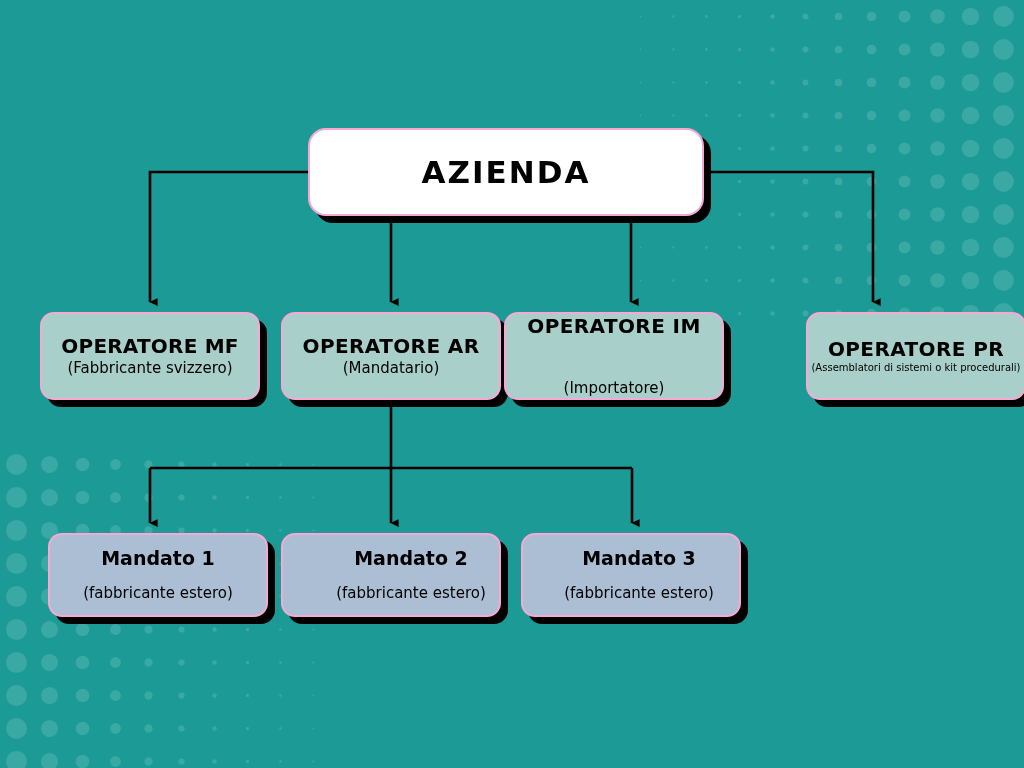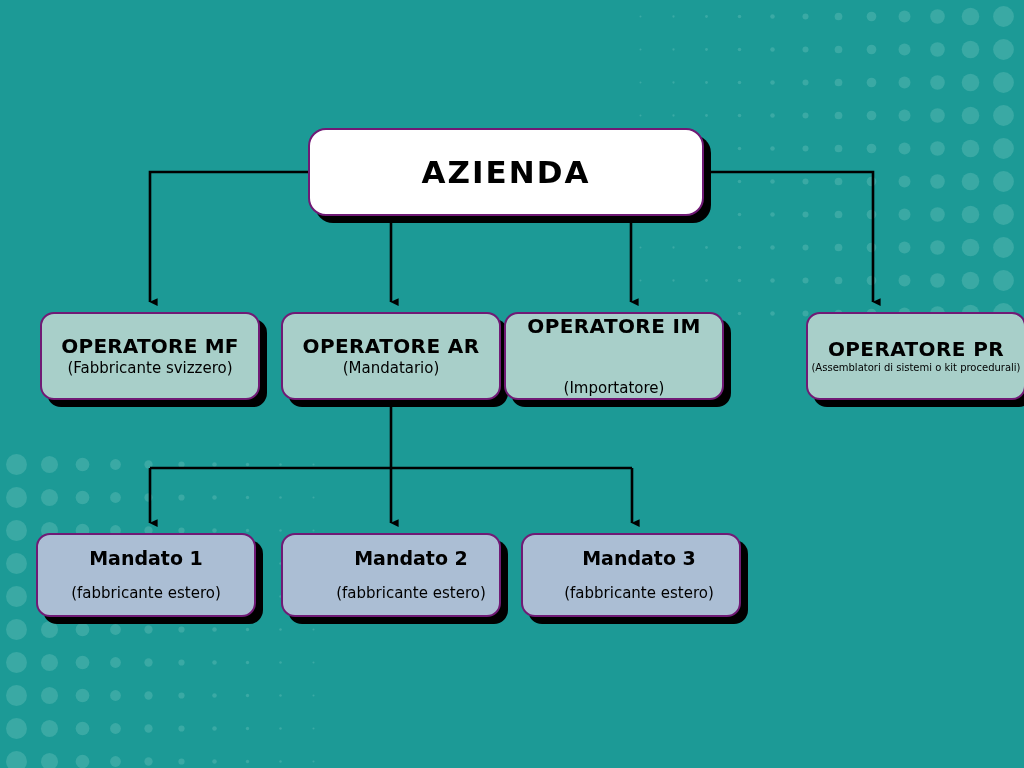--- a/index.html
+++ b/index.html
@@ -42,21 +42,21 @@
     top: 0;
     width: 1024px;
     height: 768px;
     pointer-events: none;
   }
 
   
   .node {
     position: absolute;
     box-sizing: border-box;
-    border: 2px solid #701a75;
+    border: 2px solid #f9a8d4;
     border-radius: 14px;
     box-shadow: 7px 7px 0 0 #000000;
     display: flex;
     flex-direction: column;
     align-items: center;
     justify-content: center;
     text-align: center;
     color: #000000;
     z-index: 5;
   }
@@ -118,21 +118,21 @@
     height: 84px;
     background: #abbed4;
   }
   .node-mandato .title {
     font-size: 19px;
   }
   .node-mandato .subtitle {
     font-size: 15px;
     margin-top: 16px;
   }
-  #node-mandato-1 { left: 36px;  width: 220px; }
+  #node-mandato-1 { left: 48px;  width: 220px; }
   #node-mandato-2 { left: 281px; width: 220px; padding-left: 40px; }
   #node-mandato-3 { left: 521px; width: 220px; padding-left: 16px; }
 </style>
 </head>
 <body>
 
 <div id="stage">
 
   <svg id="halftone-top-right" class="halftone" viewBox="0 0 400 330">
       <circle cx="16.5" cy="16.5" r="1.01" fill="#3aa9a4"></circle>

